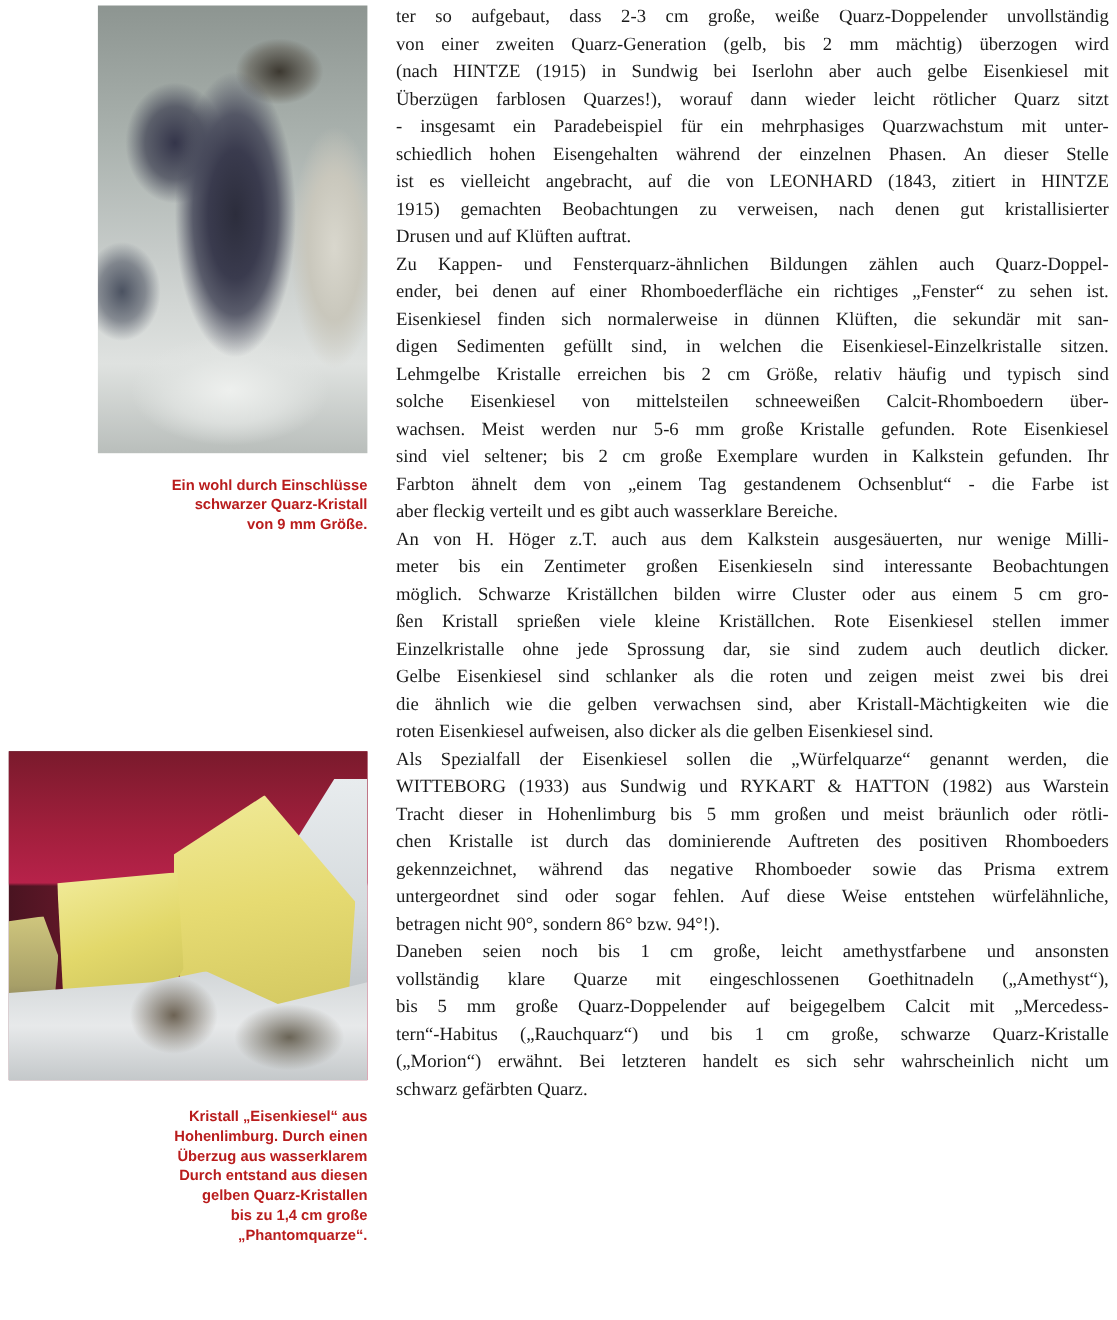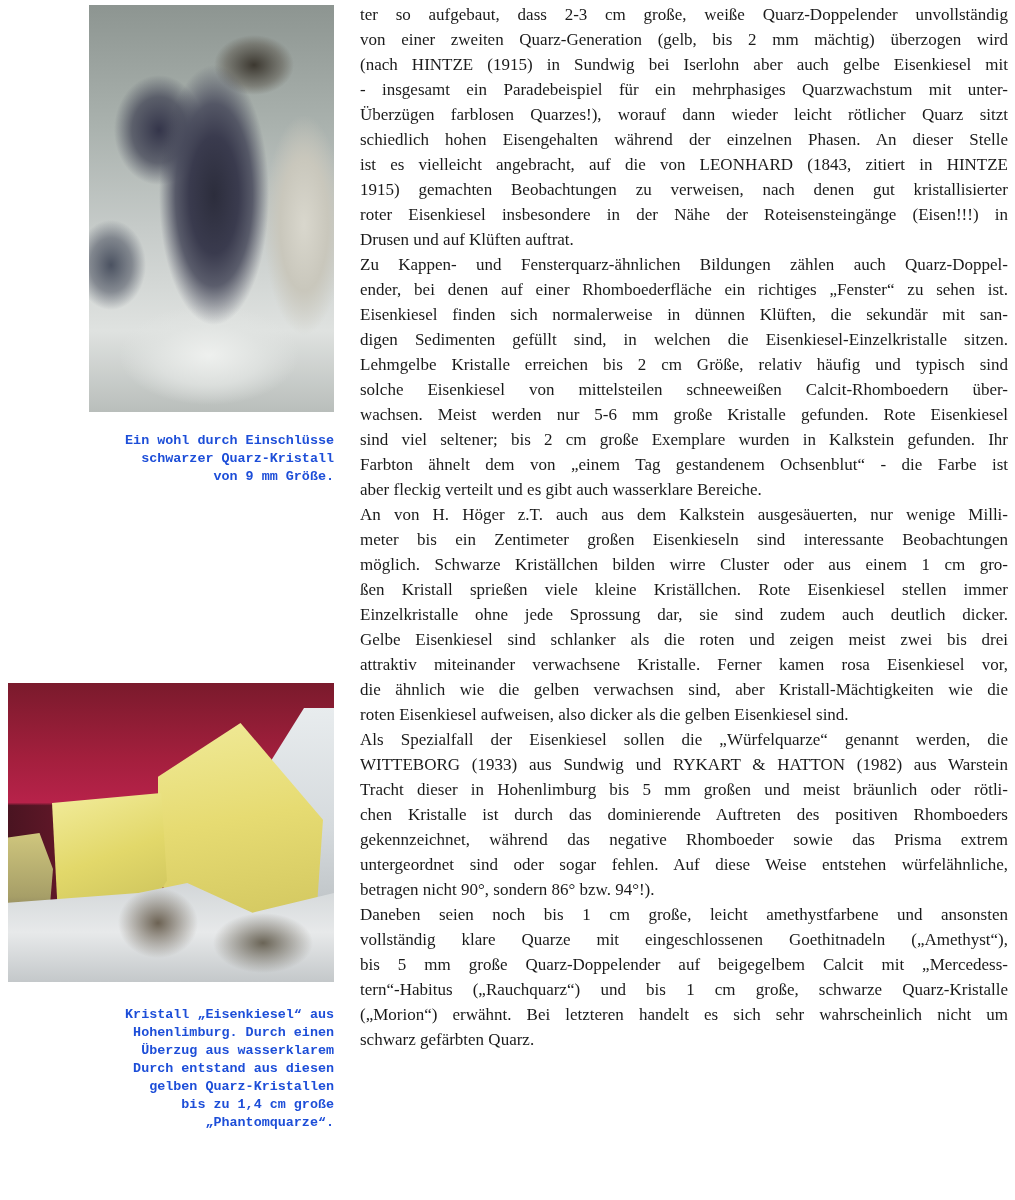--- a/index.html
+++ b/index.html
@@ -76,25 +76,25 @@
   }
   .photo-2 .crystal-left {
     position: absolute;
     left: 0; top: 150px;
     width: 45px; height: 90px;
     background: linear-gradient(180deg, #cfc67d 0%, #a79f68 70%, #7e7658 100%);
     clip-path: polygon(0% 5%, 70% 0%, 100% 40%, 90% 100%, 0% 100%);
   }
   .caption {
     position: absolute;
-    font-family: Liberation Mono, monospace;
+    font-family: Liberation Sans, sans-serif;
     font-weight: bold;
     font-size: 13.4px;
     line-height: 18px;
-    color: #1d4ed8;
+    color: #b91c1c;
     text-align: right;
     white-space: nowrap;
   }
   .caption-1 {
     right: 681px;
     top: 432px;
   }
   .caption-2 {
     right: 681px;
     top: 1006px;
@@ -149,48 +149,46 @@
   <span class="cap-line">gelben Quarz-Kristallen</span>
   <span class="cap-line">bis zu 1,4 cm große</span>
   <span class="cap-line">„Phantomquarze“.</span>
 </div>
 
 <div class="body-text">
   <div>
     <span class="line">ter so aufgebaut, dass 2-3 cm große, weiße Quarz-Doppelender unvollständig</span>
     <span class="line">von einer zweiten Quarz-Generation (gelb, bis 2 mm mächtig) überzogen wird</span>
     <span class="line">(nach HINTZE (1915) in Sundwig bei Iserlohn aber auch gelbe Eisenkiesel mit</span>
+    <span class="line">Überzügen farblosen Quarzes!), worauf dann wieder leicht rötlicher Quarz sitzt</span>
     <span class="line">- insgesamt ein Paradebeispiel für ein mehrphasiges Quarzwachstum mit unter-</span>
-    <span class="line">Überzügen farblosen Quarzes!), worauf dann wieder leicht rötlicher Quarz sitzt</span>
     <span class="line">schiedlich hohen Eisengehalten während der einzelnen Phasen. An dieser Stelle</span>
     <span class="line">ist es vielleicht angebracht, auf die von LEONHARD (1843, zitiert in HINTZE</span>
     <span class="line">1915) gemachten Beobachtungen zu verweisen, nach denen gut kristallisierter</span>
-    <span class="line">roter Eisenkiesel insbesondere in der Nähe der Roteisensteingänge (Eisen!!!) in</span>
     <span class="line last">Drusen und auf Klüften auftrat.</span>
   </div>
   <div>
     <span class="line">Zu Kappen- und Fensterquarz-ähnlichen Bildungen zählen auch Quarz-Doppel-</span>
     <span class="line">ender, bei denen auf einer Rhomboederfläche ein richtiges „Fenster“ zu sehen ist.</span>
     <span class="line">Eisenkiesel finden sich normalerweise in dünnen Klüften, die sekundär mit san-</span>
     <span class="line">digen Sedimenten gefüllt sind, in welchen die Eisenkiesel-Einzelkristalle sitzen.</span>
     <span class="line">Lehmgelbe Kristalle erreichen bis 2 cm Größe, relativ häufig und typisch sind</span>
     <span class="line">solche Eisenkiesel von mittelsteilen schneeweißen Calcit-Rhomboedern über-</span>
     <span class="line">wachsen. Meist werden nur 5-6 mm große Kristalle gefunden. Rote Eisenkiesel</span>
     <span class="line">sind viel seltener; bis 2 cm große Exemplare wurden in Kalkstein gefunden. Ihr</span>
     <span class="line">Farbton ähnelt dem von „einem Tag gestandenem Ochsenblut“ - die Farbe ist</span>
     <span class="line last">aber fleckig verteilt und es gibt auch wasserklare Bereiche.</span>
   </div>
   <div>
     <span class="line">An von H. Höger z.T. auch aus dem Kalkstein ausgesäuerten, nur wenige Milli-</span>
     <span class="line">meter bis ein Zentimeter großen Eisenkieseln sind interessante Beobachtungen</span>
-    <span class="line">möglich. Schwarze Kriställchen bilden wirre Cluster oder aus einem 1 cm gro-</span>
+    <span class="line">möglich. Schwarze Kriställchen bilden wirre Cluster oder aus einem 5 cm gro-</span>
     <span class="line">ßen Kristall sprießen viele kleine Kriställchen. Rote Eisenkiesel stellen immer</span>
     <span class="line">Einzelkristalle ohne jede Sprossung dar, sie sind zudem auch deutlich dicker.</span>
     <span class="line">Gelbe Eisenkiesel sind schlanker als die roten und zeigen meist zwei bis drei</span>
-    <span class="line">attraktiv miteinander verwachsene Kristalle. Ferner kamen rosa Eisenkiesel vor,</span>
     <span class="line">die ähnlich wie die gelben verwachsen sind, aber Kristall-Mächtigkeiten wie die</span>
     <span class="line last">roten Eisenkiesel aufweisen, also dicker als die gelben Eisenkiesel sind.</span>
   </div>
   <div>
     <span class="line">Als Spezialfall der Eisenkiesel sollen die „Würfelquarze“ genannt werden, die</span>
     <span class="line">WITTEBORG (1933) aus Sundwig und RYKART &amp; HATTON (1982) aus Warstein</span>
     <span class="line">Tracht dieser in Hohenlimburg bis 5 mm großen und meist bräunlich oder rötli-</span>
     <span class="line">chen Kristalle ist durch das dominierende Auftreten des positiven Rhomboeders</span>
     <span class="line">gekennzeichnet, während das negative Rhomboeder sowie das Prisma extrem</span>
     <span class="line">untergeordnet sind oder sogar fehlen. Auf diese Weise entstehen würfelähnliche,</span>

